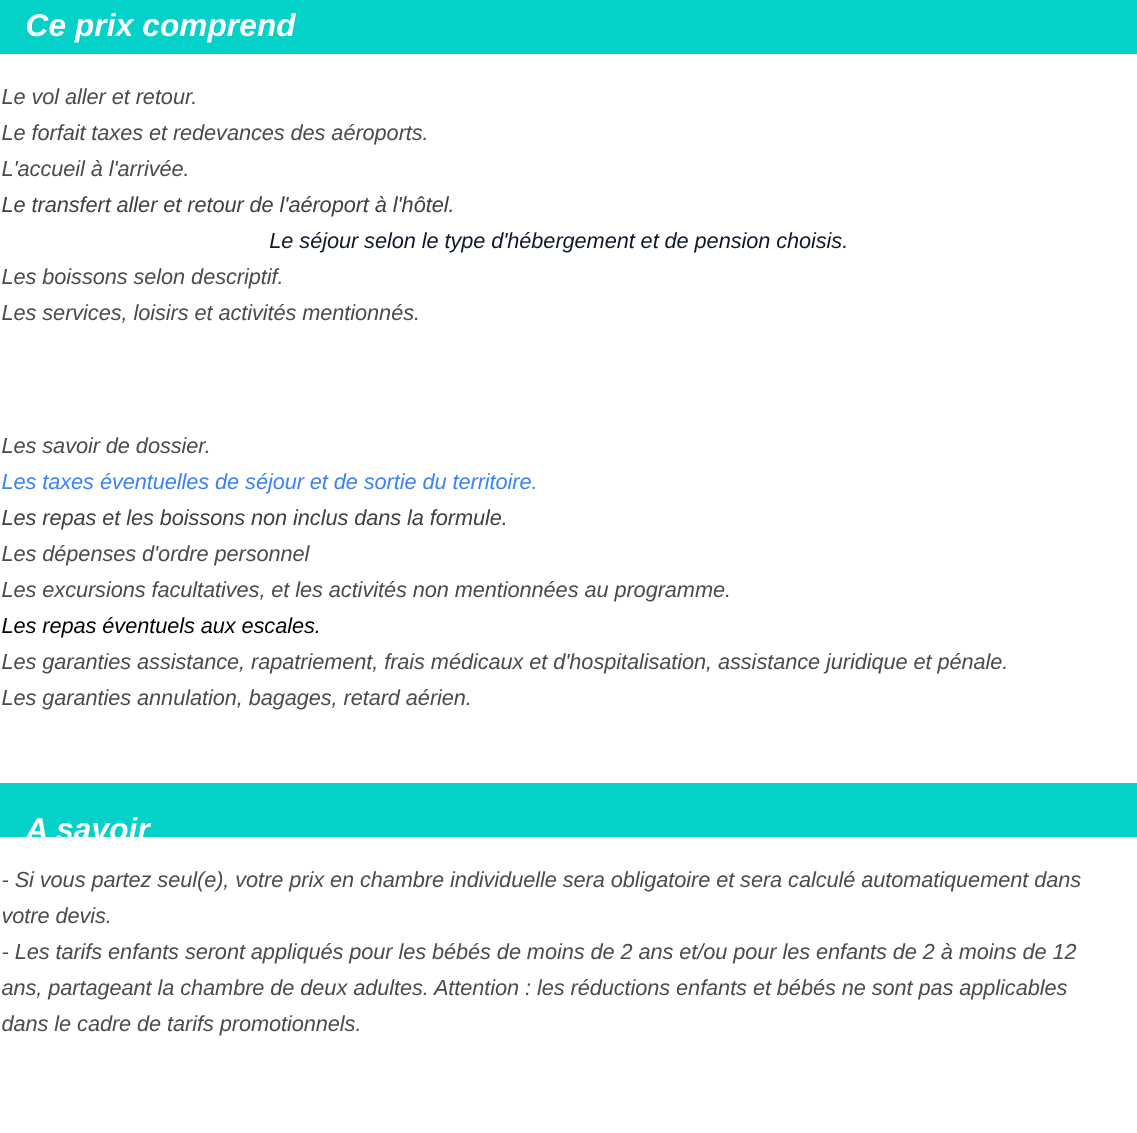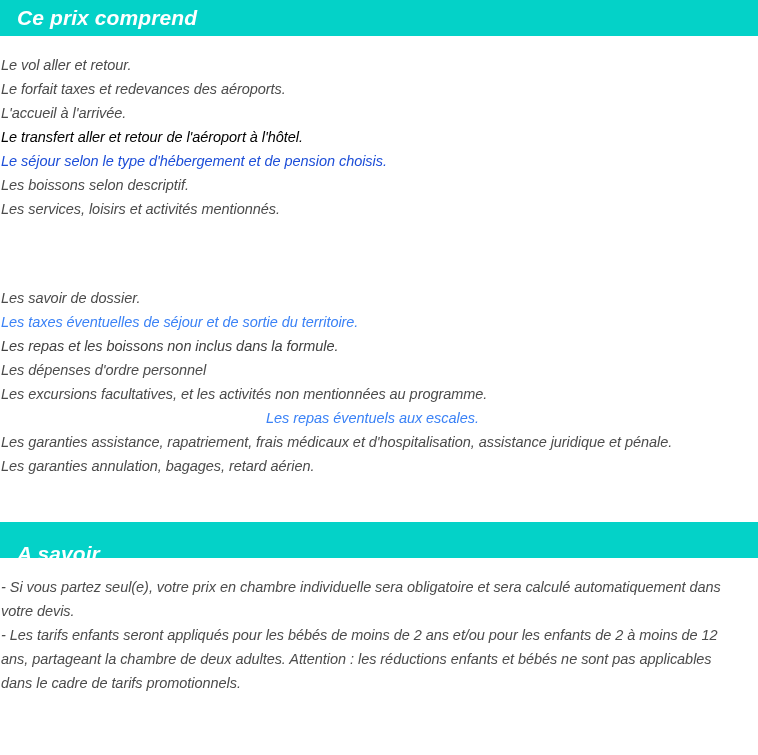--- a/index.html
+++ b/index.html
@@ -86,35 +86,35 @@
 
 <div class="page" style="background: rgb(255, 255, 255);">
 
   <div class="section-bar" style="background: rgb(4, 210, 200);">
     <span class="section-bar-title" style="color: rgb(255, 255, 255);">Ce prix comprend</span>
   </div>
   <div class="section-body first">
     <div class="body-line" style="color: rgb(75, 75, 75);">Le vol aller et retour.</div>
     <div class="body-line" style="color: rgb(75, 75, 75);">Le forfait taxes et redevances des aéroports.</div>
     <div class="body-line" style="color: rgb(75, 75, 75);">L'accueil à l'arrivée.</div>
-    <div class="body-line" style="color: #000000;">Le transfert aller et retour de l'aéroport à l'hôtel.</div>
-    <div class="body-line" style="color: #1d4ed8;">Le séjour selon le type d'hébergement et de pension choisis.</div>
+    <div class="body-line" style="color: #404040;">Le transfert aller et retour de l'aéroport à l'hôtel.</div>
+    <div class="body-line" style="color: #0f172a; text-align: center;">Le séjour selon le type d'hébergement et de pension choisis.</div>
     <div class="body-line" style="color: rgb(75, 75, 75);">Les boissons selon descriptif.</div>
     <div class="body-line" style="color: rgb(75, 75, 75);">Les services, loisirs et activités mentionnés.</div>
   </div>
 
   <div class="section-gap"></div>
 
   <div class="section-body first">
     <div class="body-line" style="color: rgb(75, 75, 75);">Les savoir de dossier.</div>
     <div class="body-line" style="color: #3b82f6;">Les taxes éventuelles de séjour et de sortie du territoire.</div>
     <div class="body-line" style="color: #404040;">Les repas et les boissons non inclus dans la formule.</div>
     <div class="body-line" style="color: rgb(75, 75, 75);">Les dépenses d'ordre personnel</div>
     <div class="body-line" style="color: rgb(75, 75, 75);">Les excursions facultatives, et les activités non mentionnées au programme.</div>
-    <div class="body-line" style="color: #3b82f6; text-align: center;">Les repas éventuels aux escales.</div>
+    <div class="body-line" style="color: #000000;">Les repas éventuels aux escales.</div>
     <div class="body-line" style="color: rgb(75, 75, 75);">Les garanties assistance, rapatriement, frais médicaux et d'hospitalisation, assistance juridique et pénale.</div>
     <div class="body-line" style="color: rgb(75, 75, 75);">Les garanties annulation, bagages, retard aérien.</div>
   </div>
 
   <div class="section-gap small"></div>
 
   <div class="section-bar" style="background: rgb(4, 210, 200);">
     <span class="section-bar-title" style="color: rgb(255, 255, 255); margin-top: 28px;">A savoir</span>
   </div>
   <div class="section-body first">

